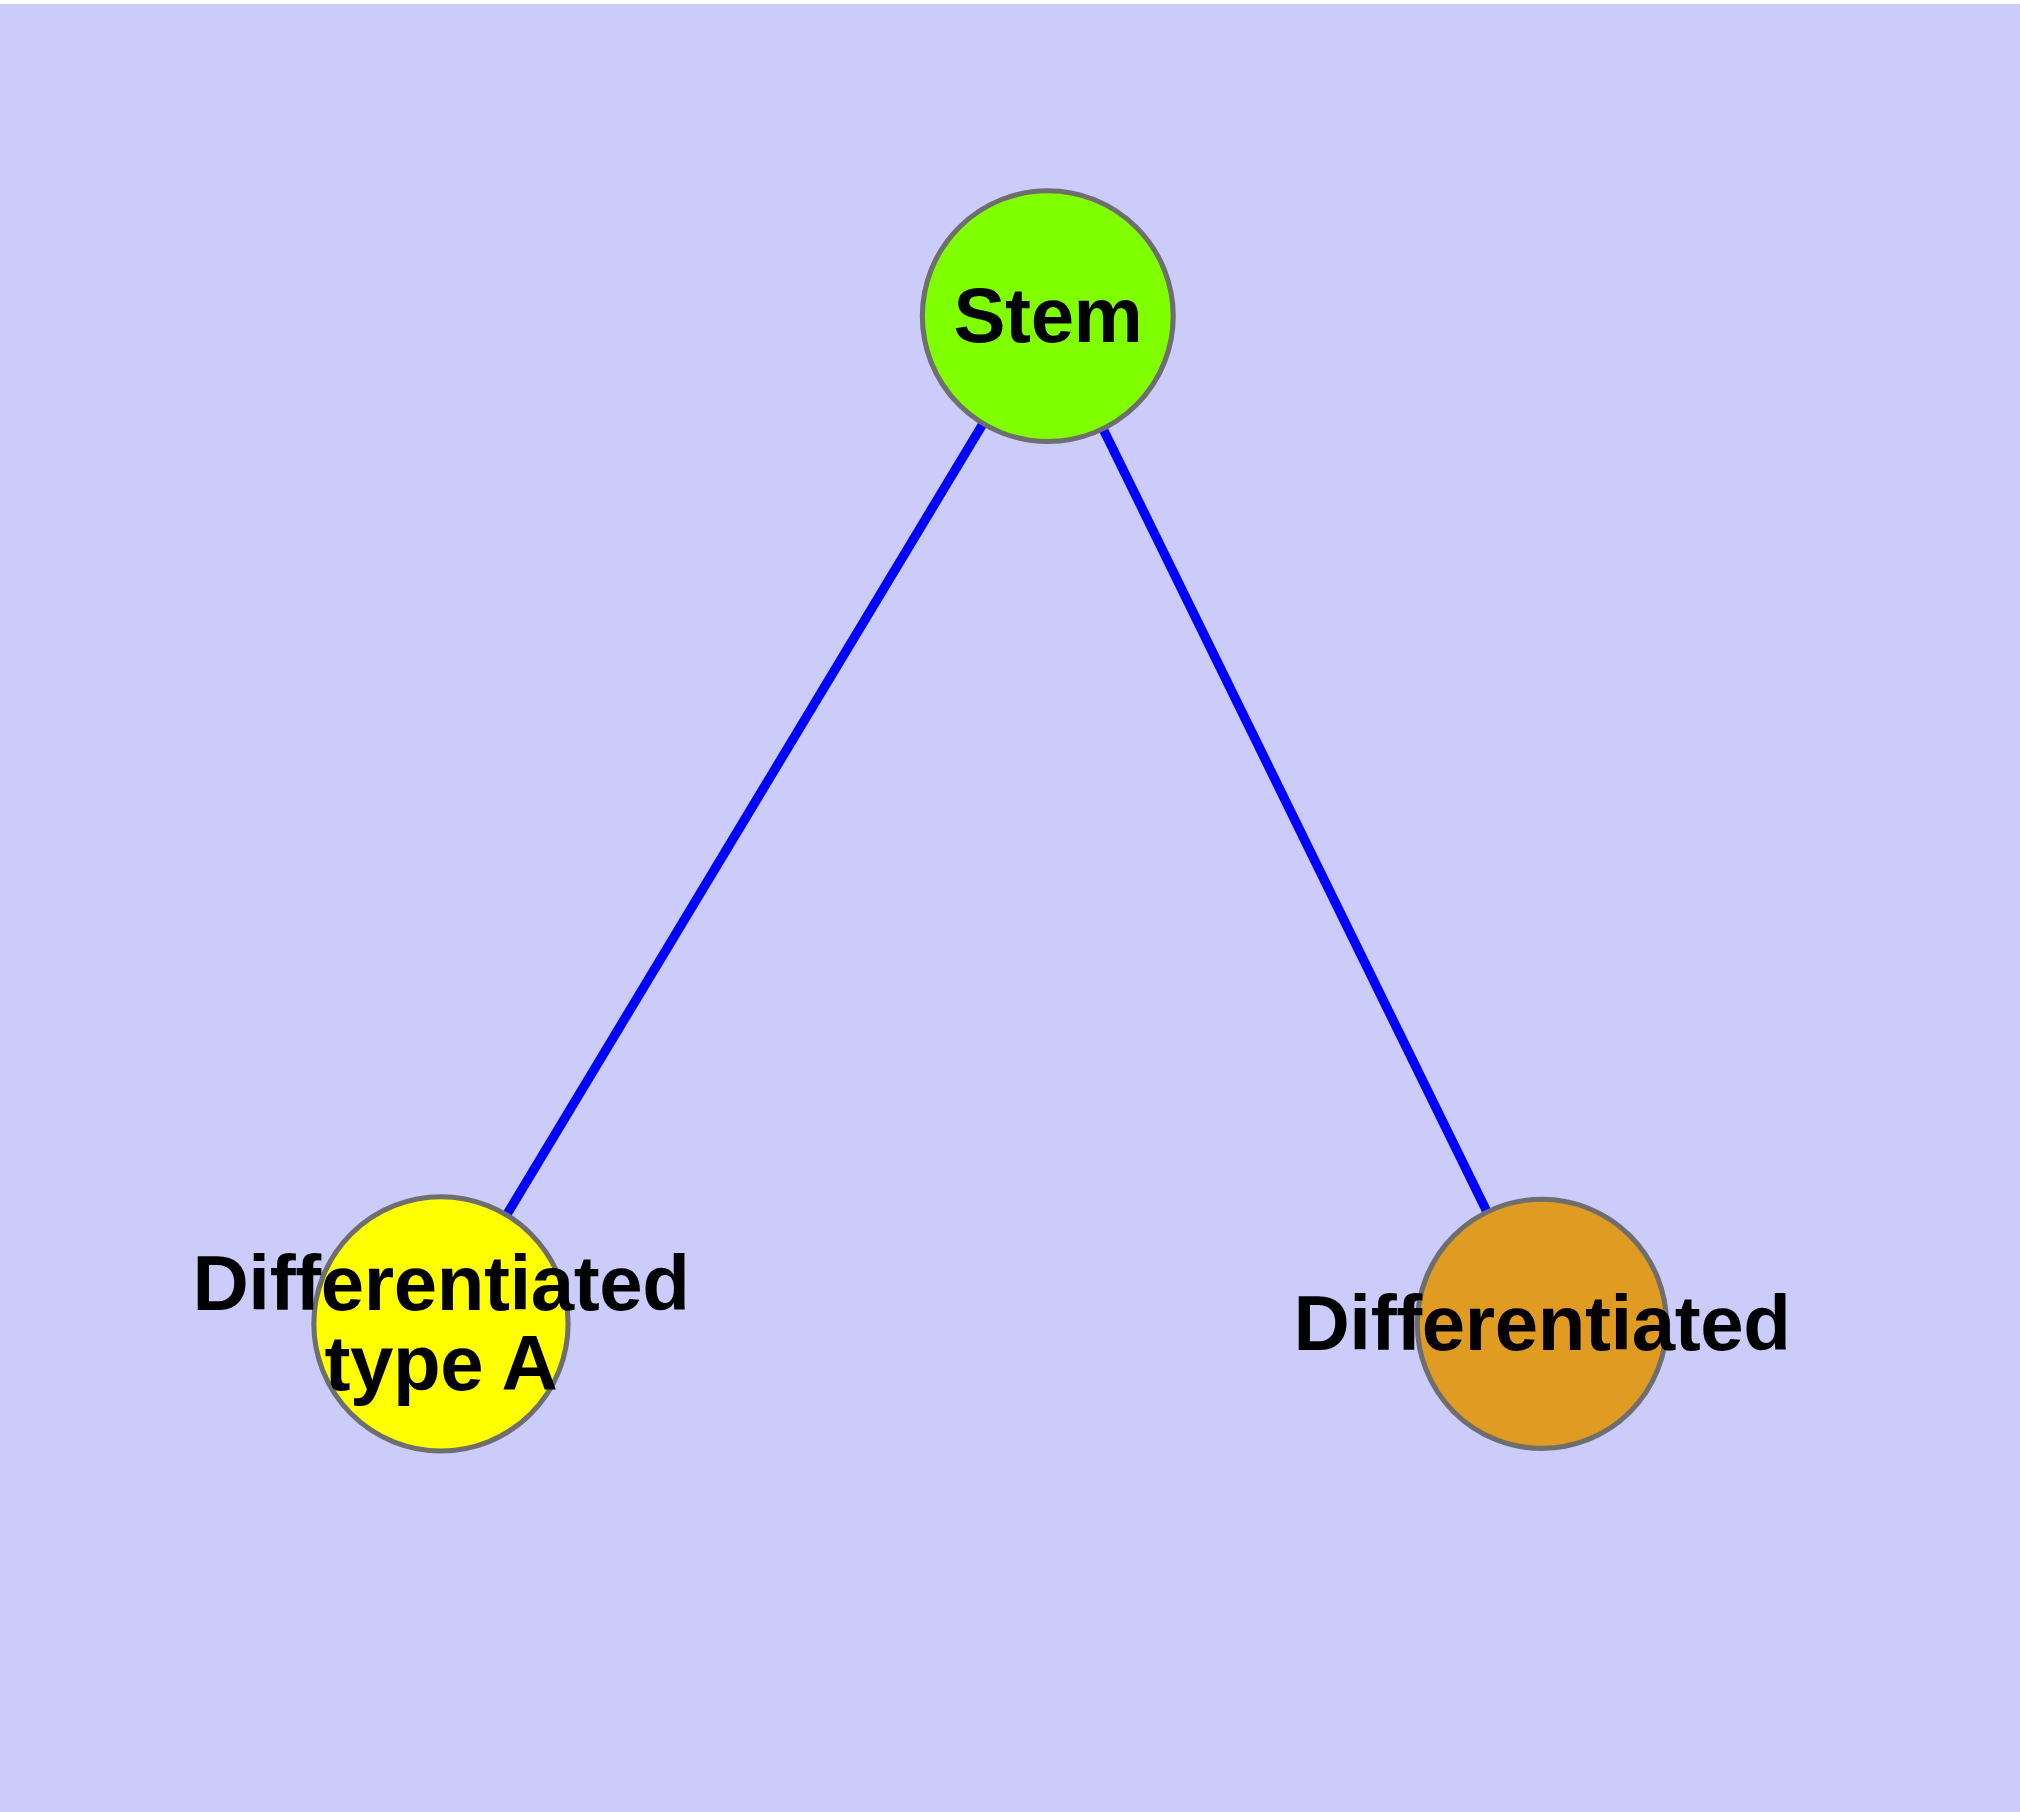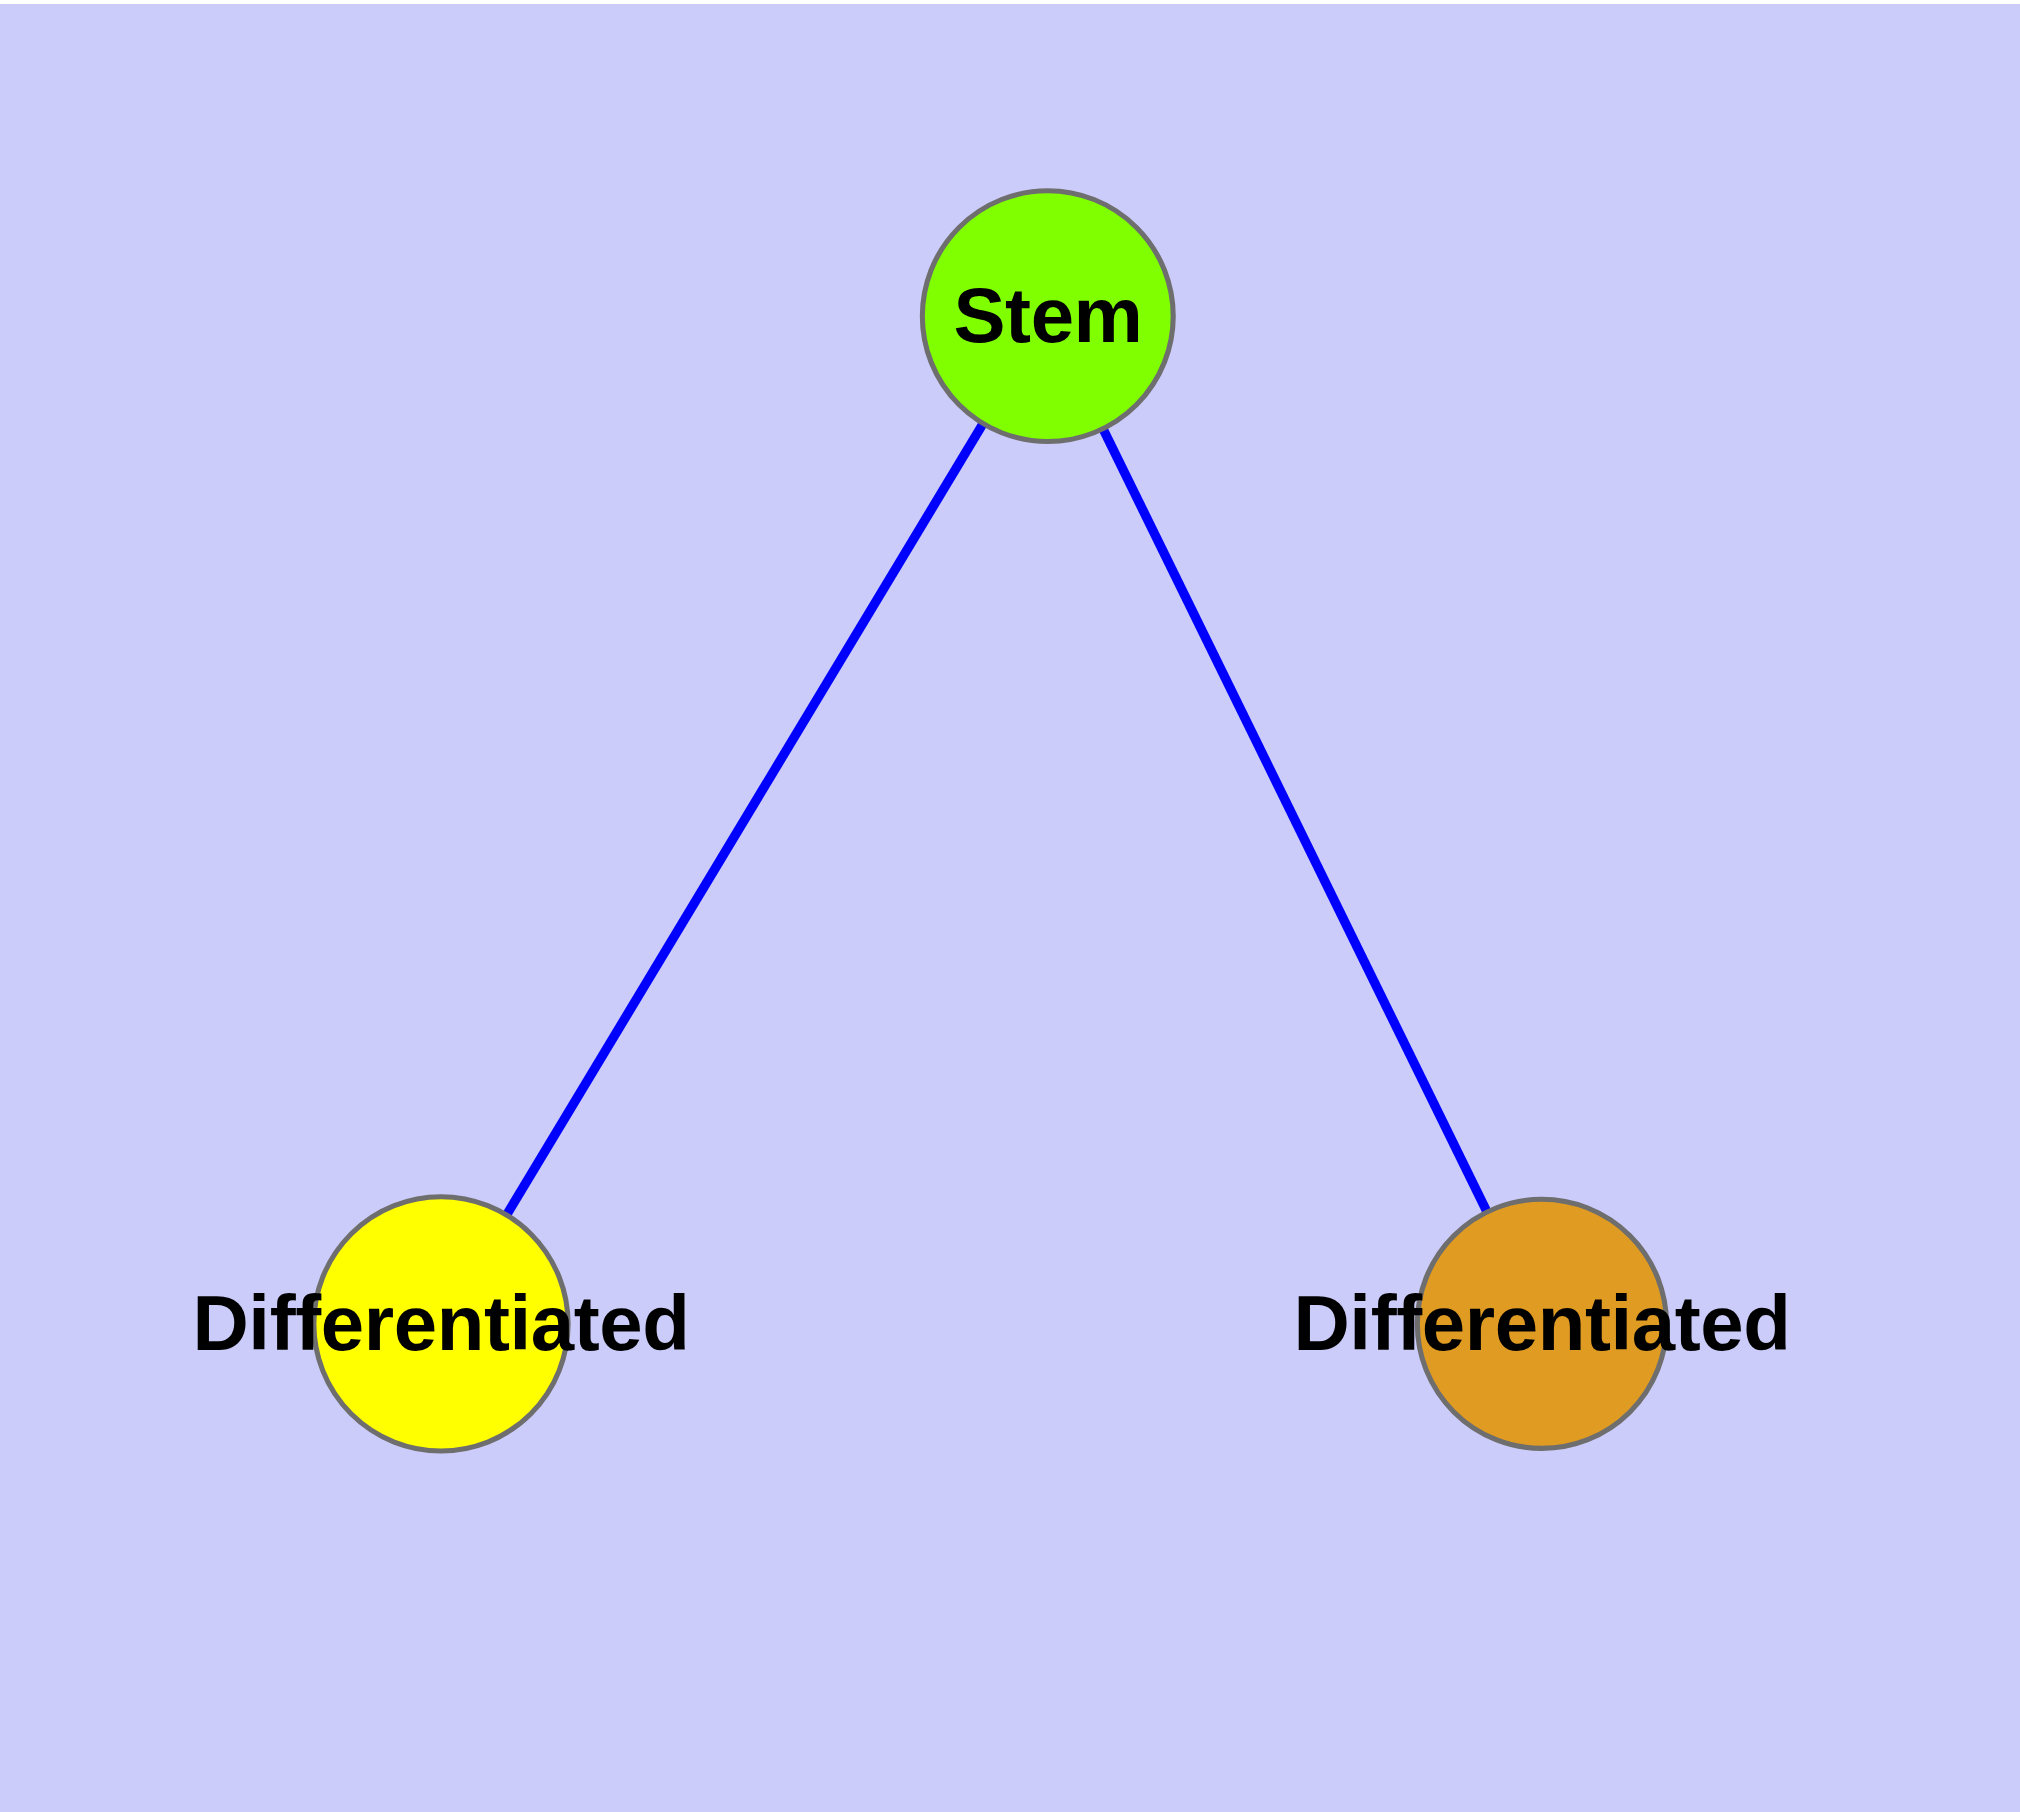--- a/index.html
+++ b/index.html
@@ -58,18 +58,18 @@
       </g>
     <g id="nodes-group">
         <circle cx="1236" cy="373" r="148" fill="#7fff00" stroke="#6e6e6e" stroke-width="6"></circle>
         <circle cx="520" cy="1562" r="150" fill="#ffff00" stroke="#6e6e6e" stroke-width="6"></circle>
         <circle cx="1819" cy="1562" r="147" fill="#e09b22" stroke="#6e6e6e" stroke-width="6"></circle>
       </g>
   </svg>
 
   <div id="labels-group">
       <div class="node-label" style="left: 1048px; top: 316px; color: rgb(0, 0, 0);"><span>Stem</span></div>
-      <div class="node-label" style="left: 441px; top: 1324px; color: rgb(0, 0, 0);"><span>Differentiated</span><br></div>
+      <div class="node-label" style="left: 441px; top: 1324px; color: rgb(0, 0, 0);"><span>Differentiated</span><br><span>type A</span></div>
       <div class="node-label" style="left: 1542px; top: 1324px; color: rgb(0, 0, 0);"><span>Differentiated</span><br></div>
     </div>
 
 </div>
 
 
 </body></html>

